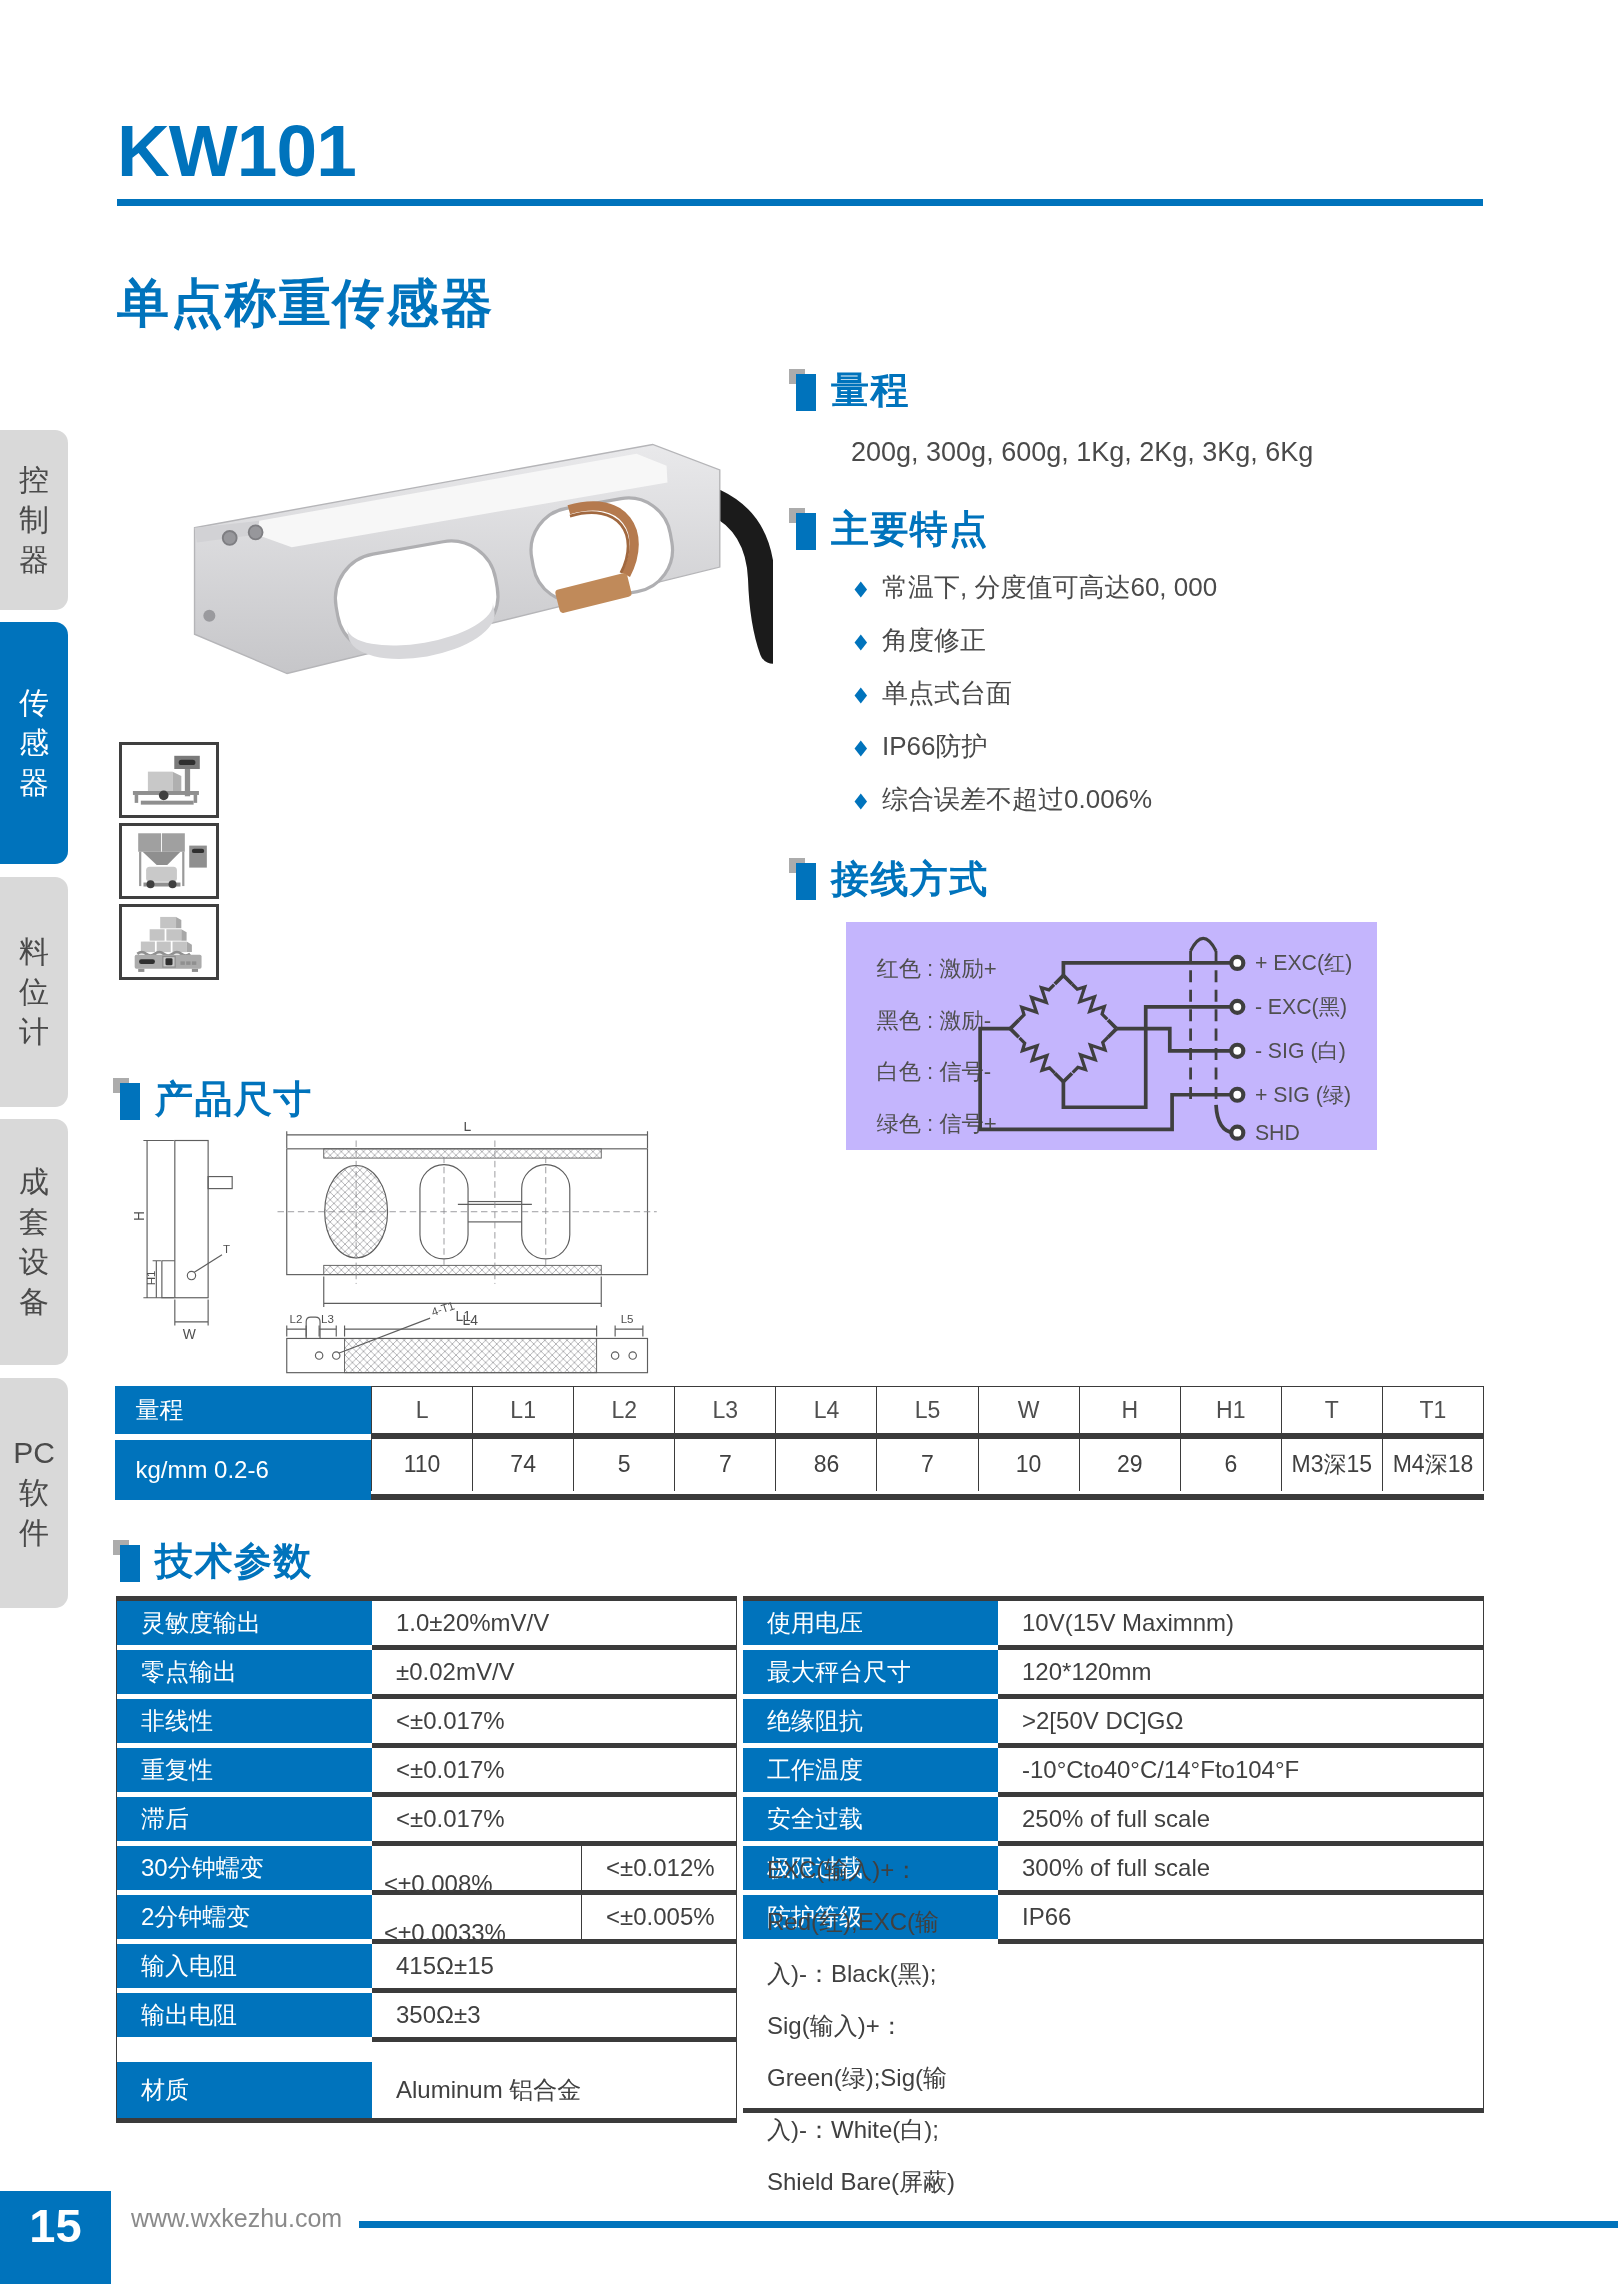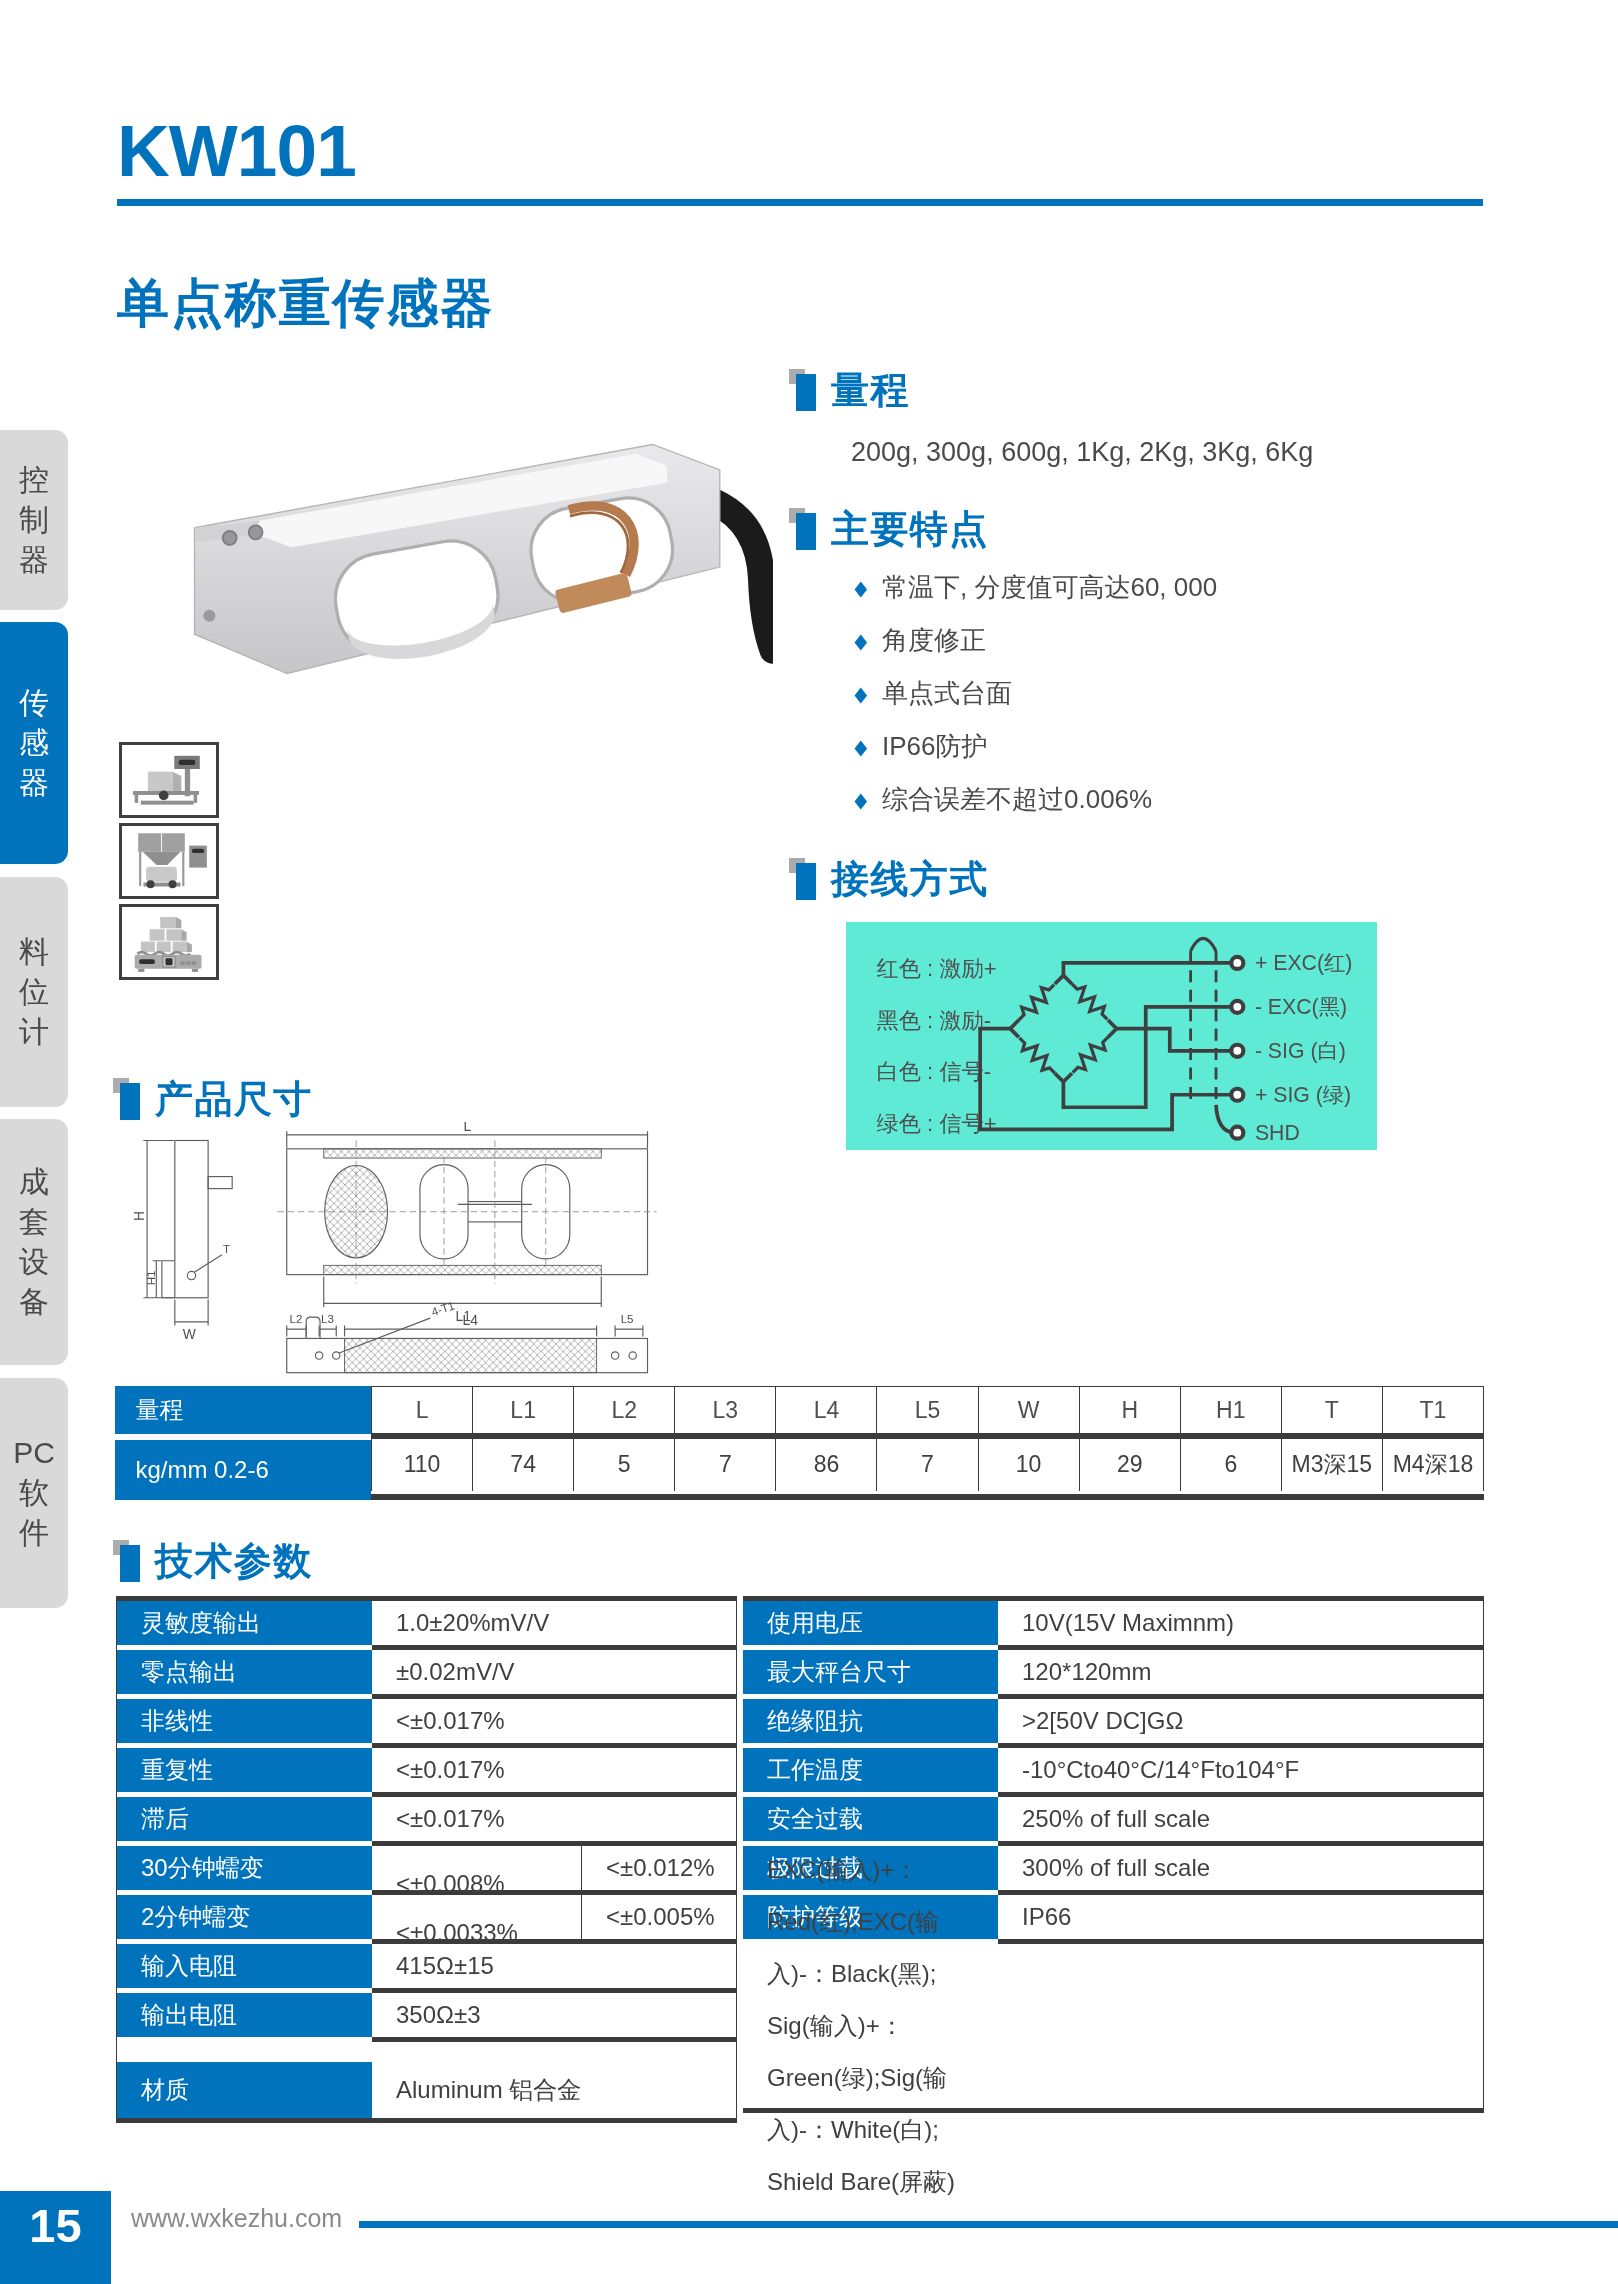--- a/index.html
+++ b/index.html
@@ -33,21 +33,21 @@
   .marker .fr{position:absolute;left:6.5px;top:10.2px;width:20.4px;height:37px;background:var(--accent);}
   .sec .sec-title{font-size:38px;font-weight:bold;color:var(--accent);line-height:53px;letter-spacing:1.4px;}
 
   
   .range-text{position:absolute;left:851px;top:437px;font-size:27px;color:#4A4A4A;}
   .features{position:absolute;left:851px;top:561px;}
   .feat-row{display:flex;align-items:center;height:53px;}
   .feat-row .dia{color:var(--accent);font-size:21px;width:31px;transform:scaleX(.78);flex:none;}
   .feat-row .ftxt{font-size:26px;color:#4A4A4A;}
 
-  .wiring-box{position:absolute;left:846px;top:922px;width:531px;height:228px;background:#5eead4;}
+  .wiring-box{position:absolute;left:846px;top:922px;width:531px;height:228px;background:#c4b5fd;}
 
   
   .dims-table{position:absolute;left:115px;top:1386px;width:1369px;display:flex;}
   .dims-blue{width:256px;flex:none;display:flex;flex-direction:column;}
   .dims-blue .b1{height:48px;background:var(--accent);color:#fff;font-size:24px;
      display:flex;align-items:center;padding-left:20.4px;}
   .dims-blue .gap{height:5.6px;background:#fff;}
   .dims-blue .b2{height:60px;background:var(--accent);color:#fff;font-size:24px;
      display:flex;align-items:center;padding-left:20.4px;}
   .dims-vals{flex:1;border-top:1.9px solid var(--dark);border-bottom:6.5px solid var(--dark);}
@@ -63,21 +63,21 @@
      border-top:5.6px solid var(--dark);border-bottom:5.6px solid var(--dark);}
   .spec-half.lhalf{left:116px;grid-template-columns:255px 364px;
      border-left:1.9px solid var(--dark);border-right:1.9px solid var(--dark);}
   .spec-half.rhalf{left:743px;grid-template-columns:255px 485px;border-right:1.9px solid var(--dark);}
   .sl{height:49px;background:var(--accent);color:#fff;font-size:24px;
      display:flex;align-items:center;padding-left:24px;border-bottom:5.6px solid #fff;}
   .sv{height:49px;background:#fff;color:#404040;font-size:24px;
      display:flex;align-items:center;padding-left:24px;border-bottom:5.6px solid var(--dark);}
   .sl.last,.sv.last{border-bottom:none;height:56px;margin-top:20px;}
   .sv.split{padding-left:0;}
-  .sv.split .s1{width:209px;height:100%;display:flex;align-items:center;padding-left:24px;margin-top:32px;}
+  .sv.split .s1{width:209px;height:100%;display:flex;align-items:center;padding-left:12px;margin-top:32px;}
   .sv.split .s2{flex:1;height:100%;display:flex;align-items:center;padding-left:24px;
      border-left:1.9px solid var(--dark);}
   .sl.merged{height:162px;border-bottom:none;}
   .sv.merged{height:164px;border-bottom:none;flex-direction:column;align-items:flex-start;
      justify-content:center;line-height:52px;}
 
   
   .footer-num{position:absolute;left:0;top:2191px;width:111px;height:93px;background:var(--accent);
      color:#fff;font-size:47px;font-weight:bold;display:flex;justify-content:center;padding-top:6.5px;}
   .footer-url{position:absolute;left:131px;top:2204px;font-size:25px;color:#8A8A8A;}

